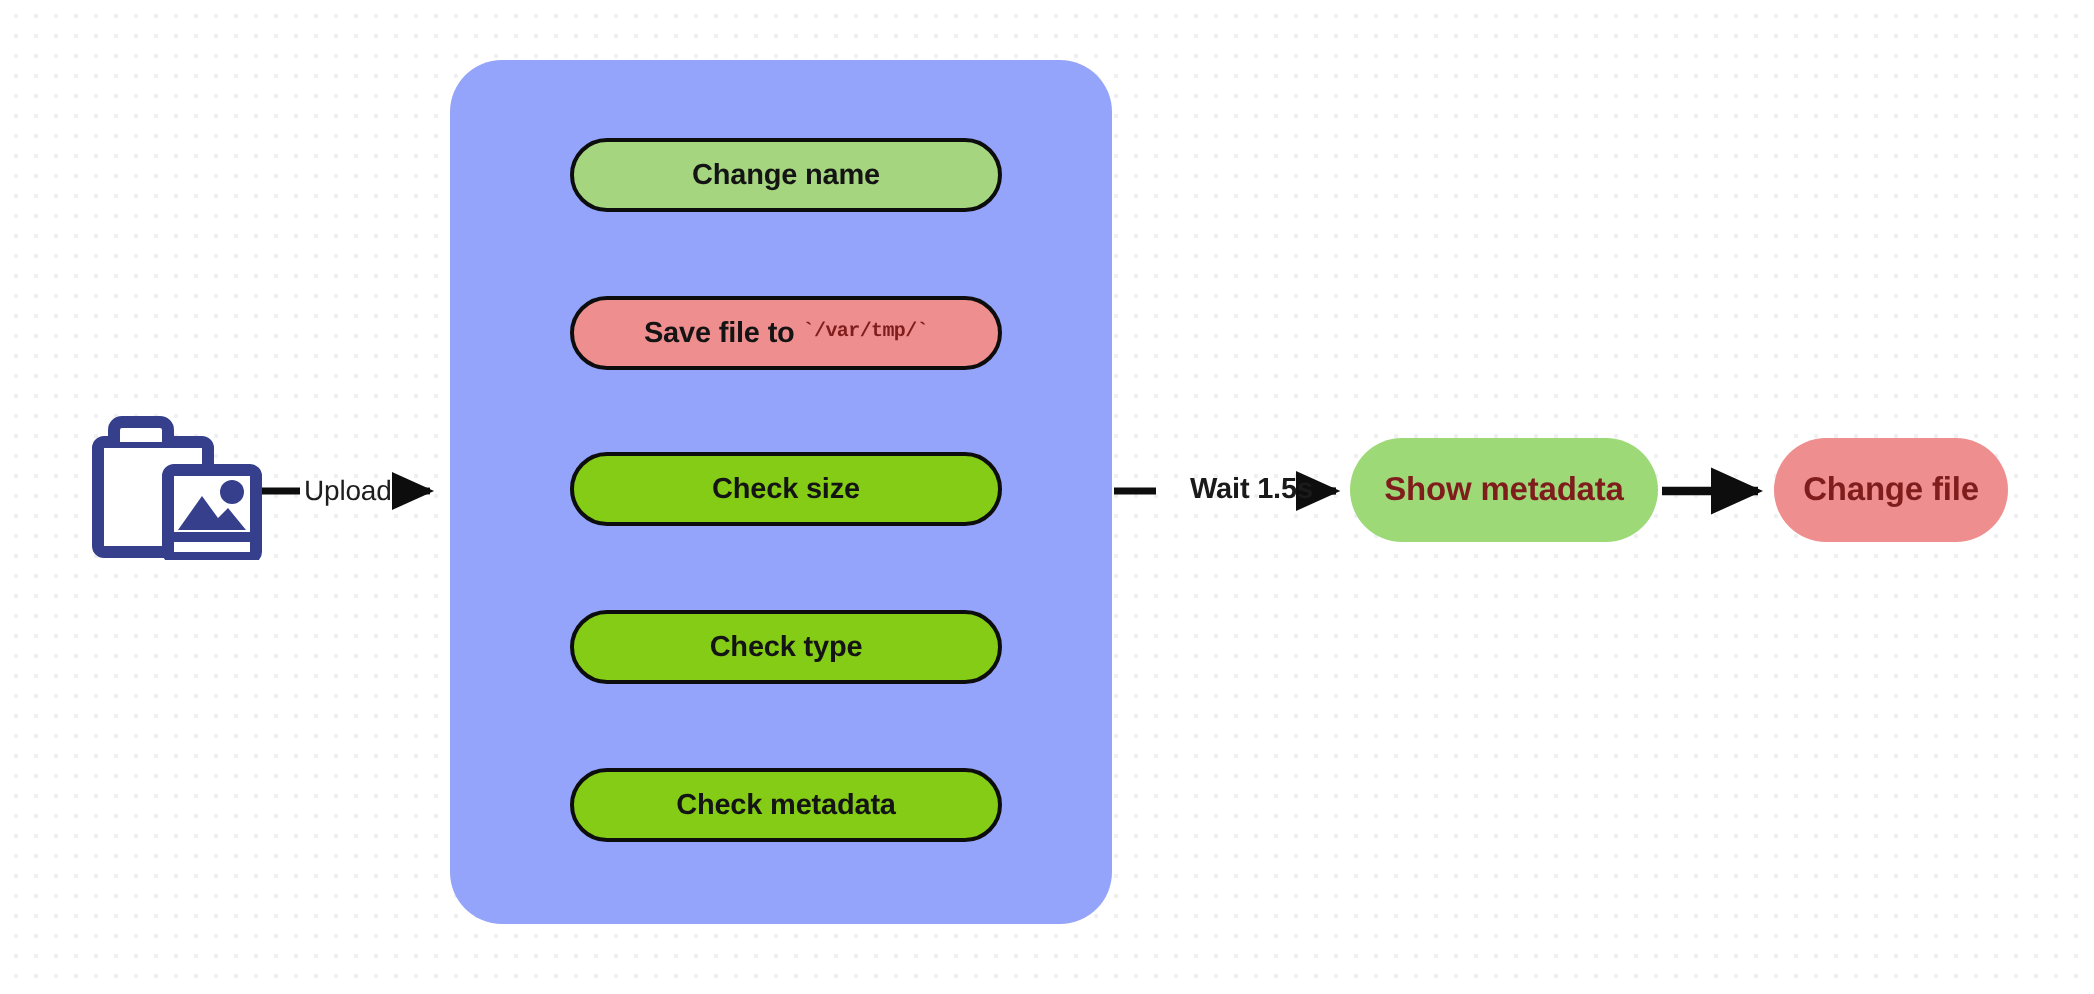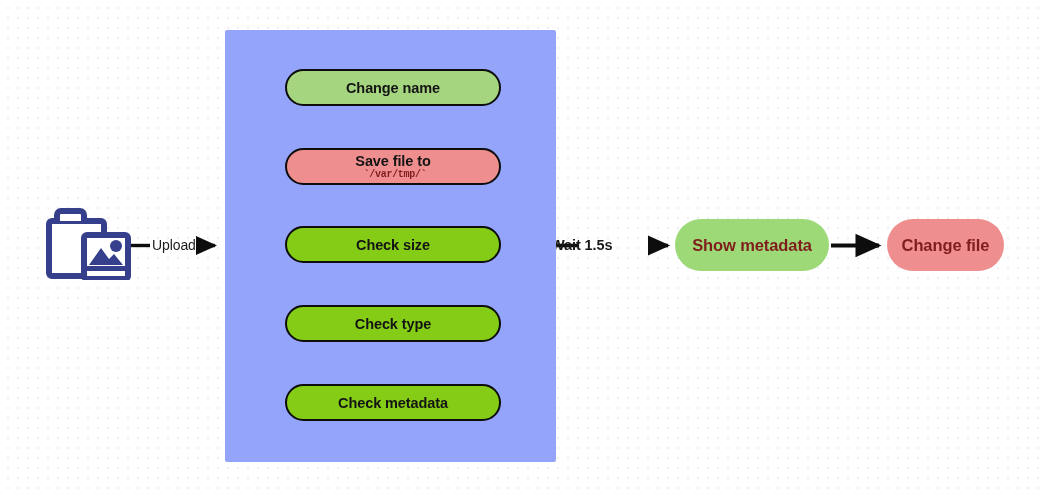--- a/index.html
+++ b/index.html
@@ -44,21 +44,21 @@
     letter-spacing: -0.1px;
   }
   #upload-label {
     left: 152px;
     top: 237px;
     font-weight: 400;
     font-size: 14px;
     color: #1d1d1d;
   }
   #wait-label {
-    left: 551px;
+    left: 595px;
     top: 237px;
   }
 
   
   .conn {
     position: absolute;
     left: 0;
     top: 0;
     width: 1047px;
     height: 497px;
@@ -66,21 +66,21 @@
   }
 
   
   #subgraph {
     position: absolute;
     left: 225px;
     top: 30px;
     width: 331px;
     height: 432px;
     background-color: #93a4fa;
-    border-radius: 2px;
+    border-radius: 26px;
   }
 
   
   .inner-node {
     position: absolute;
     left: 60px;
     width: 216px;
     height: 37px;
     border: 2.2px solid #0d0d0d;
     border-radius: 19px;
@@ -91,21 +91,21 @@
     font-size: 14.5px;
     font-weight: 700;
     color: #141414;
     letter-spacing: -0.1px;
   }
   .n-green  { background-color: #a5d67f; }
   .n-red    { background-color: #ef8e8e; }
   .n-yellow { background-color: #84cc16; }
 
   #node-change-name   { top: 39px; }
-  #node-save-file     { top: 118px; flex-direction: column; }
+  #node-save-file     { top: 118px; }
   #node-check-size    { top: 196px; }
   #node-check-type    { top: 275px; }
   #node-check-meta    { top: 354px; }
 
   .code-span {
     color: #7f1d1d;
     font-family: "Liberation Mono", monospace;
     font-size: 10px;
     font-weight: 700;
     margin-left: 4px;

